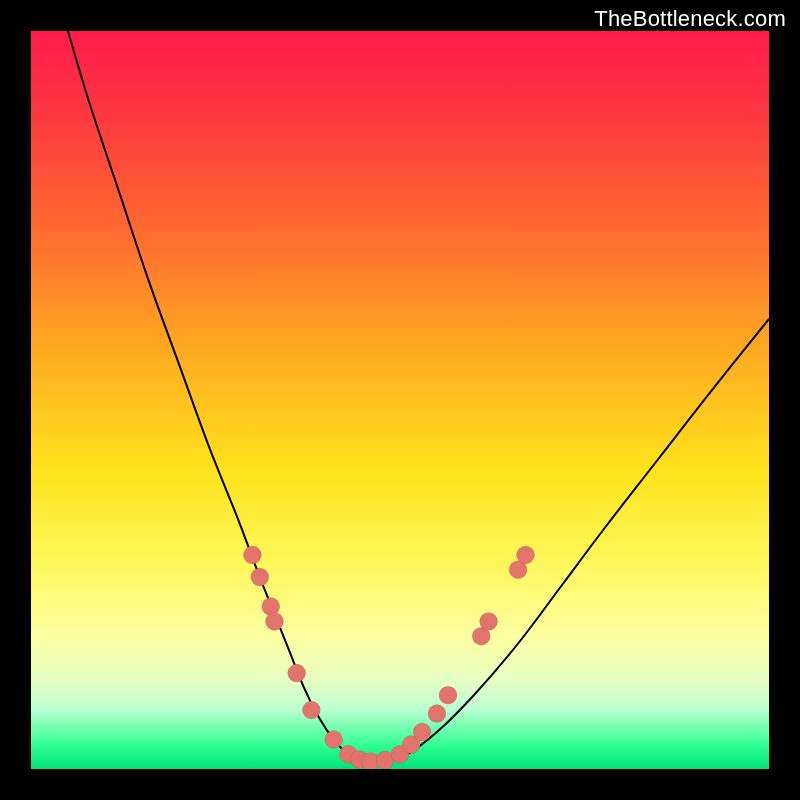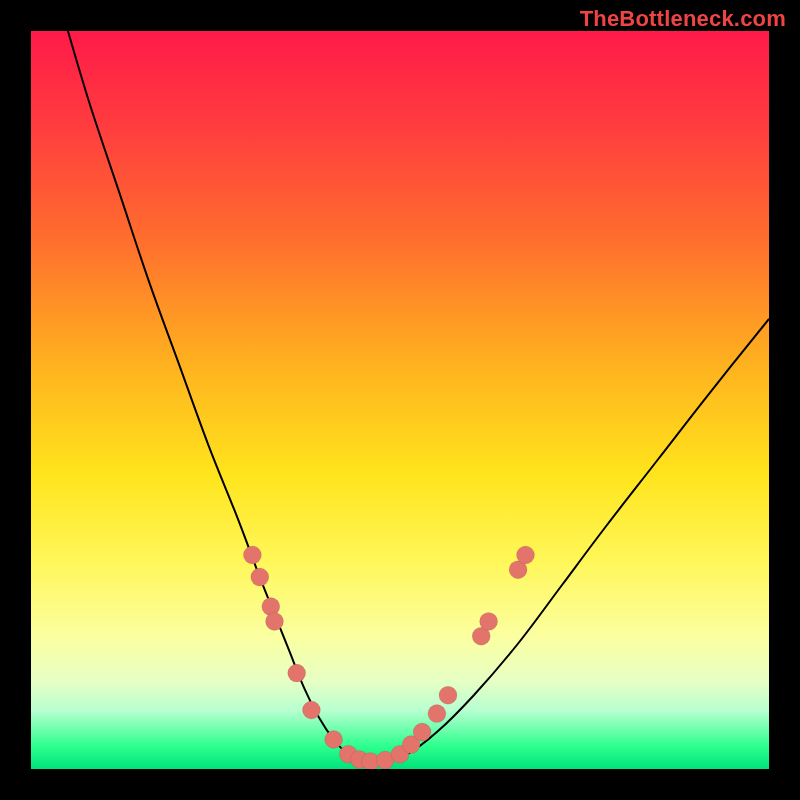--- a/index.html
+++ b/index.html
@@ -14,23 +14,23 @@
   .stage {
     position: relative;
     width: 800px;
     height: 800px;
     background: #000;
   }
   .watermark {
     position: absolute;
     top: 6px;
     right: 14px;
-    color: #ef4444;
+    color: #ffffff;
     font-size: 22px;
-    font-weight: 700;
+    font-weight: 400;
     letter-spacing: 0.2px;
     z-index: 50;
   }
   .plot {
     position: absolute;
     left: 31px;
     top: 31px;
     width: 738px;
     height: 738px;
     background: linear-gradient(to bottom,

